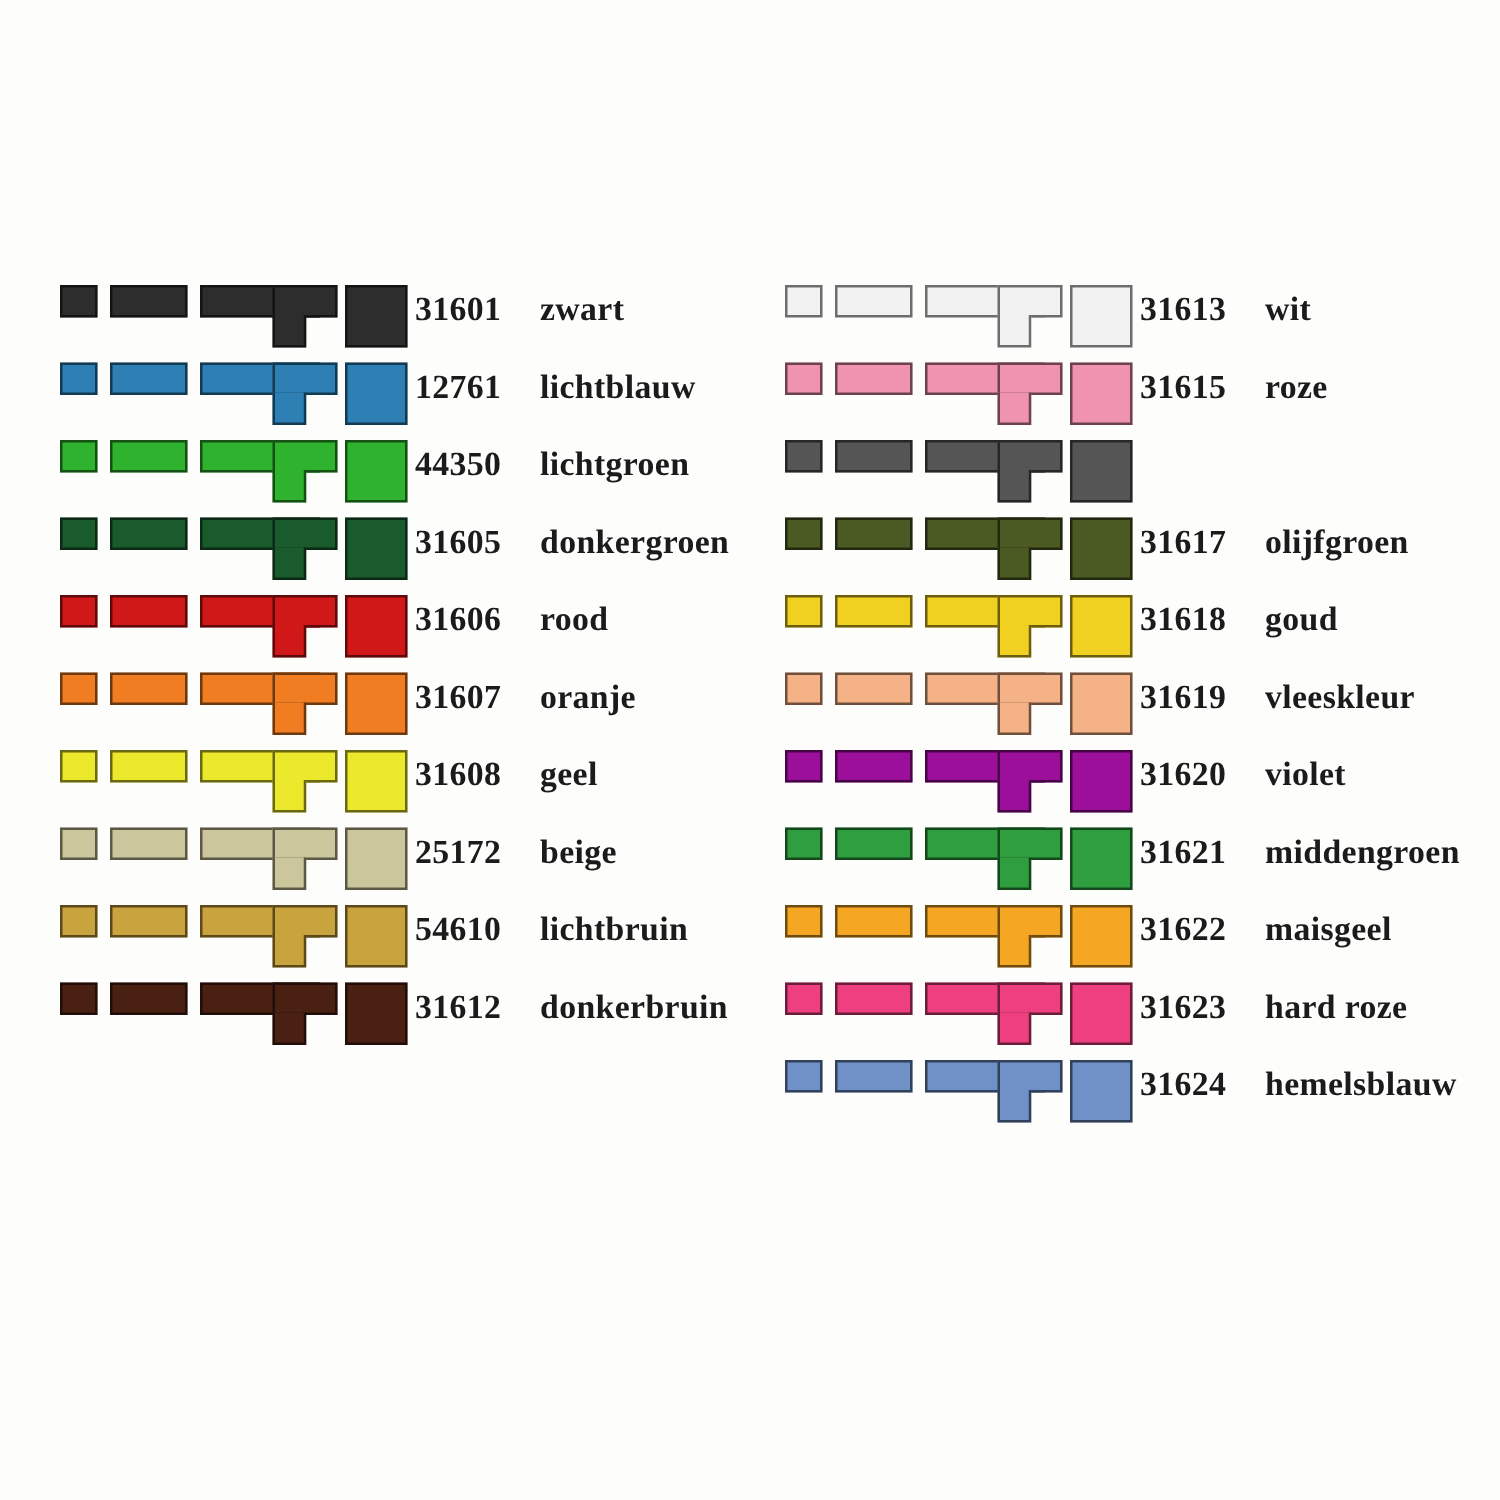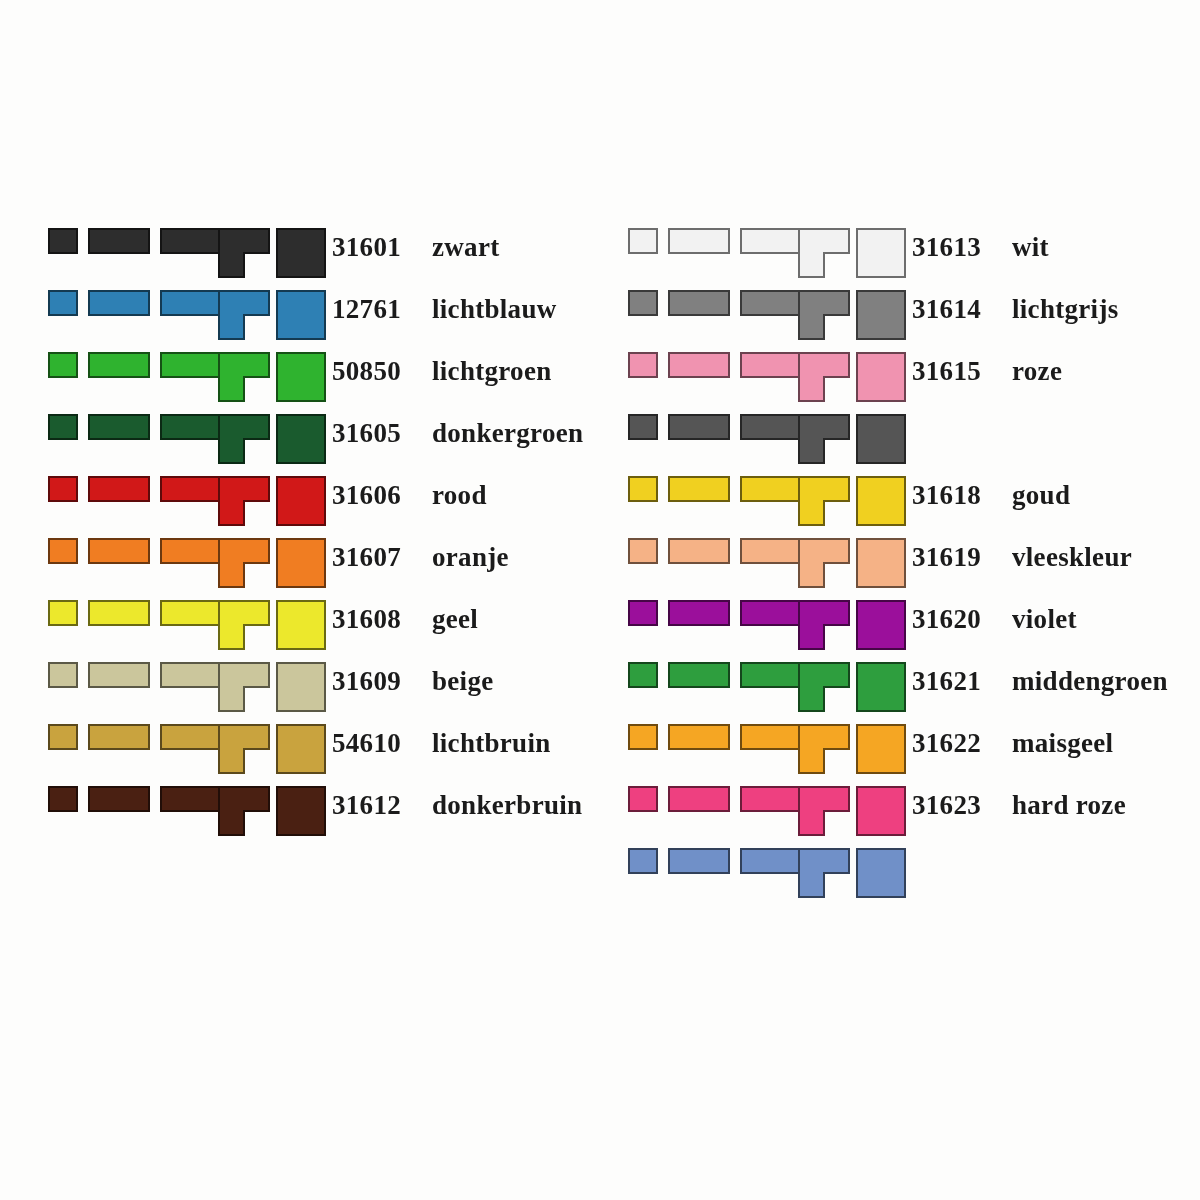--- a/index.html
+++ b/index.html
@@ -139,21 +139,21 @@
           <div class="pieces">
             <div class="piece p1" style="background: rgb(47, 179, 47);"></div>
             <div class="piece p2" style="background: rgb(47, 179, 47);"></div>
             <div class="piece p3" style="background: rgb(47, 179, 47);"></div>
             <div class="piece p4">
               <div class="arm-top" style="background: rgb(47, 179, 47);"></div>
               <div class="arm-left" style="background: rgb(47, 179, 47);"></div>
             </div>
             <div class="piece p5" style="background: rgb(47, 179, 47);"></div>
           </div>
-          <div class="row-label"><span class="code">50850</span><span>lichtgroen</span></div>
+          <div class="row-label"><span class="code">44350</span><span>lichtgroen</span></div>
         </div>
         <div class="color-row">
           <div class="pieces">
             <div class="piece p1" style="background: rgb(26, 91, 46);"></div>
             <div class="piece p2" style="background: rgb(26, 91, 46);"></div>
             <div class="piece p3" style="background: rgb(26, 91, 46);"></div>
             <div class="piece p4">
               <div class="arm-top" style="background: rgb(26, 91, 46);"></div>
               <div class="arm-left" style="background: rgb(26, 91, 46);"></div>
             </div>
@@ -204,21 +204,21 @@
           <div class="pieces">
             <div class="piece p1" style="background: rgb(203, 198, 156);"></div>
             <div class="piece p2" style="background: rgb(203, 198, 156);"></div>
             <div class="piece p3" style="background: rgb(203, 198, 156);"></div>
             <div class="piece p4">
               <div class="arm-top" style="background: rgb(203, 198, 156);"></div>
               <div class="arm-left" style="background: rgb(203, 198, 156);"></div>
             </div>
             <div class="piece p5" style="background: rgb(203, 198, 156);"></div>
           </div>
-          <div class="row-label"><span class="code">31609</span><span>beige</span></div>
+          <div class="row-label"><span class="code">25172</span><span>beige</span></div>
         </div>
         <div class="color-row">
           <div class="pieces">
             <div class="piece p1" style="background: rgb(201, 163, 62);"></div>
             <div class="piece p2" style="background: rgb(201, 163, 62);"></div>
             <div class="piece p3" style="background: rgb(201, 163, 62);"></div>
             <div class="piece p4">
               <div class="arm-top" style="background: rgb(201, 163, 62);"></div>
               <div class="arm-left" style="background: rgb(201, 163, 62);"></div>
             </div>
@@ -250,33 +250,20 @@
             <div class="piece p4">
               <div class="arm-top" style="background: rgb(242, 242, 242);"></div>
               <div class="arm-left" style="background: rgb(242, 242, 242);"></div>
             </div>
             <div class="piece p5" style="background: rgb(242, 242, 242);"></div>
           </div>
           <div class="row-label"><span class="code">31613</span><span>wit</span></div>
         </div>
         <div class="color-row">
           <div class="pieces">
-            <div class="piece p1" style="background: rgb(128, 128, 128);"></div>
-            <div class="piece p2" style="background: rgb(128, 128, 128);"></div>
-            <div class="piece p3" style="background: rgb(128, 128, 128);"></div>
-            <div class="piece p4">
-              <div class="arm-top" style="background: rgb(128, 128, 128);"></div>
-              <div class="arm-left" style="background: rgb(128, 128, 128);"></div>
-            </div>
-            <div class="piece p5" style="background: rgb(128, 128, 128);"></div>
-          </div>
-          <div class="row-label"><span class="code">31614</span><span>lichtgrijs</span></div>
-        </div>
-        <div class="color-row">
-          <div class="pieces">
             <div class="piece p1" style="background: rgb(240, 147, 176);"></div>
             <div class="piece p2" style="background: rgb(240, 147, 176);"></div>
             <div class="piece p3" style="background: rgb(240, 147, 176);"></div>
             <div class="piece p4">
               <div class="arm-top" style="background: rgb(240, 147, 176);"></div>
               <div class="arm-left" style="background: rgb(240, 147, 176);"></div>
             </div>
             <div class="piece p5" style="background: rgb(240, 147, 176);"></div>
           </div>
           <div class="row-label"><span class="code">31615</span><span>roze</span></div>
@@ -288,20 +275,33 @@
             <div class="piece p3" style="background: rgb(85, 85, 85);"></div>
             <div class="piece p4">
               <div class="arm-top" style="background: rgb(85, 85, 85);"></div>
               <div class="arm-left" style="background: rgb(85, 85, 85);"></div>
             </div>
             <div class="piece p5" style="background: rgb(85, 85, 85);"></div>
           </div>
         </div>
         <div class="color-row">
           <div class="pieces">
+            <div class="piece p1" style="background: rgb(74, 90, 34);"></div>
+            <div class="piece p2" style="background: rgb(74, 90, 34);"></div>
+            <div class="piece p3" style="background: rgb(74, 90, 34);"></div>
+            <div class="piece p4">
+              <div class="arm-top" style="background: rgb(74, 90, 34);"></div>
+              <div class="arm-left" style="background: rgb(74, 90, 34);"></div>
+            </div>
+            <div class="piece p5" style="background: rgb(74, 90, 34);"></div>
+          </div>
+          <div class="row-label"><span class="code">31617</span><span>olijfgroen</span></div>
+        </div>
+        <div class="color-row">
+          <div class="pieces">
             <div class="piece p1" style="background: rgb(240, 208, 32);"></div>
             <div class="piece p2" style="background: rgb(240, 208, 32);"></div>
             <div class="piece p3" style="background: rgb(240, 208, 32);"></div>
             <div class="piece p4">
               <div class="arm-top" style="background: rgb(240, 208, 32);"></div>
               <div class="arm-left" style="background: rgb(240, 208, 32);"></div>
             </div>
             <div class="piece p5" style="background: rgb(240, 208, 32);"></div>
           </div>
           <div class="row-label"><span class="code">31618</span><span>goud</span></div>
@@ -375,17 +375,18 @@
           <div class="pieces">
             <div class="piece p1" style="background: rgb(112, 144, 200);"></div>
             <div class="piece p2" style="background: rgb(112, 144, 200);"></div>
             <div class="piece p3" style="background: rgb(112, 144, 200);"></div>
             <div class="piece p4">
               <div class="arm-top" style="background: rgb(112, 144, 200);"></div>
               <div class="arm-left" style="background: rgb(112, 144, 200);"></div>
             </div>
             <div class="piece p5" style="background: rgb(112, 144, 200);"></div>
           </div>
+          <div class="row-label"><span class="code">31624</span><span>hemelsblauw</span></div>
         </div>
       </div>
 
   </div>
 </div>
 
 </body></html>

